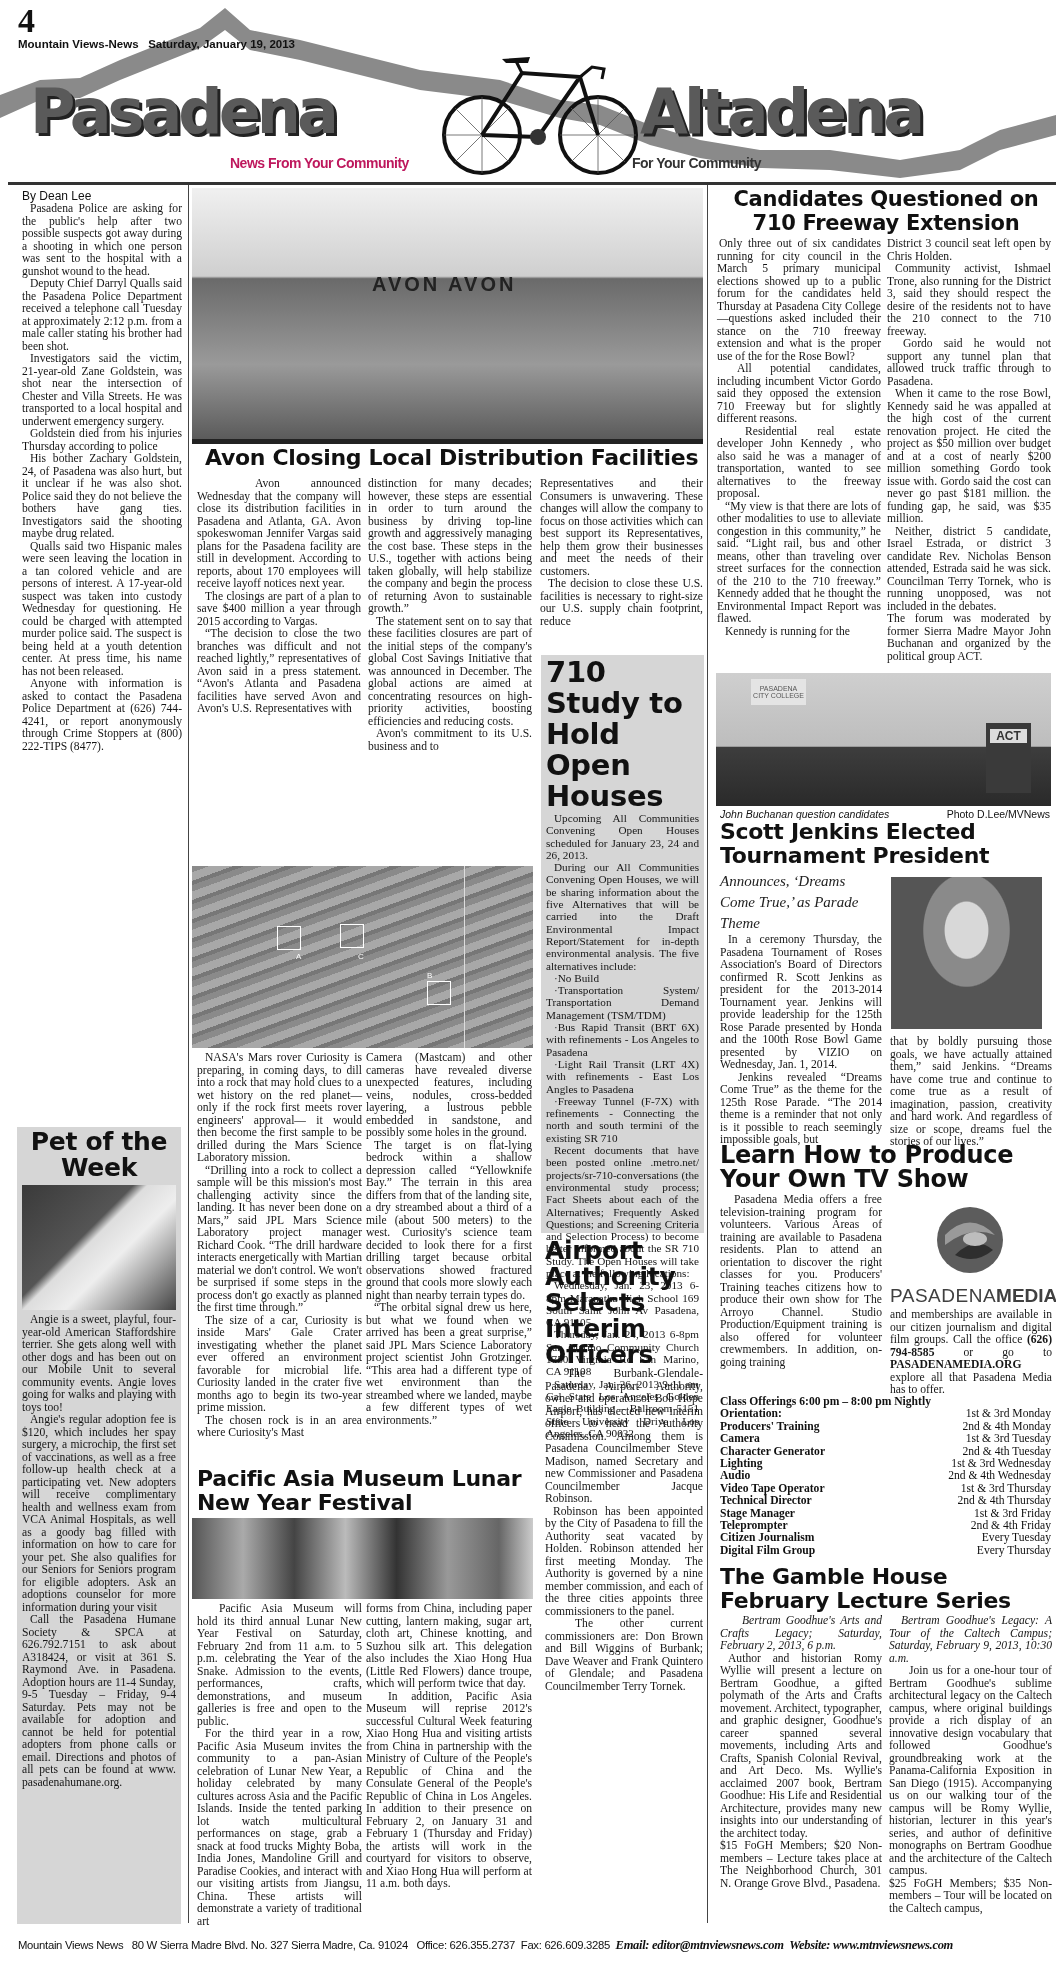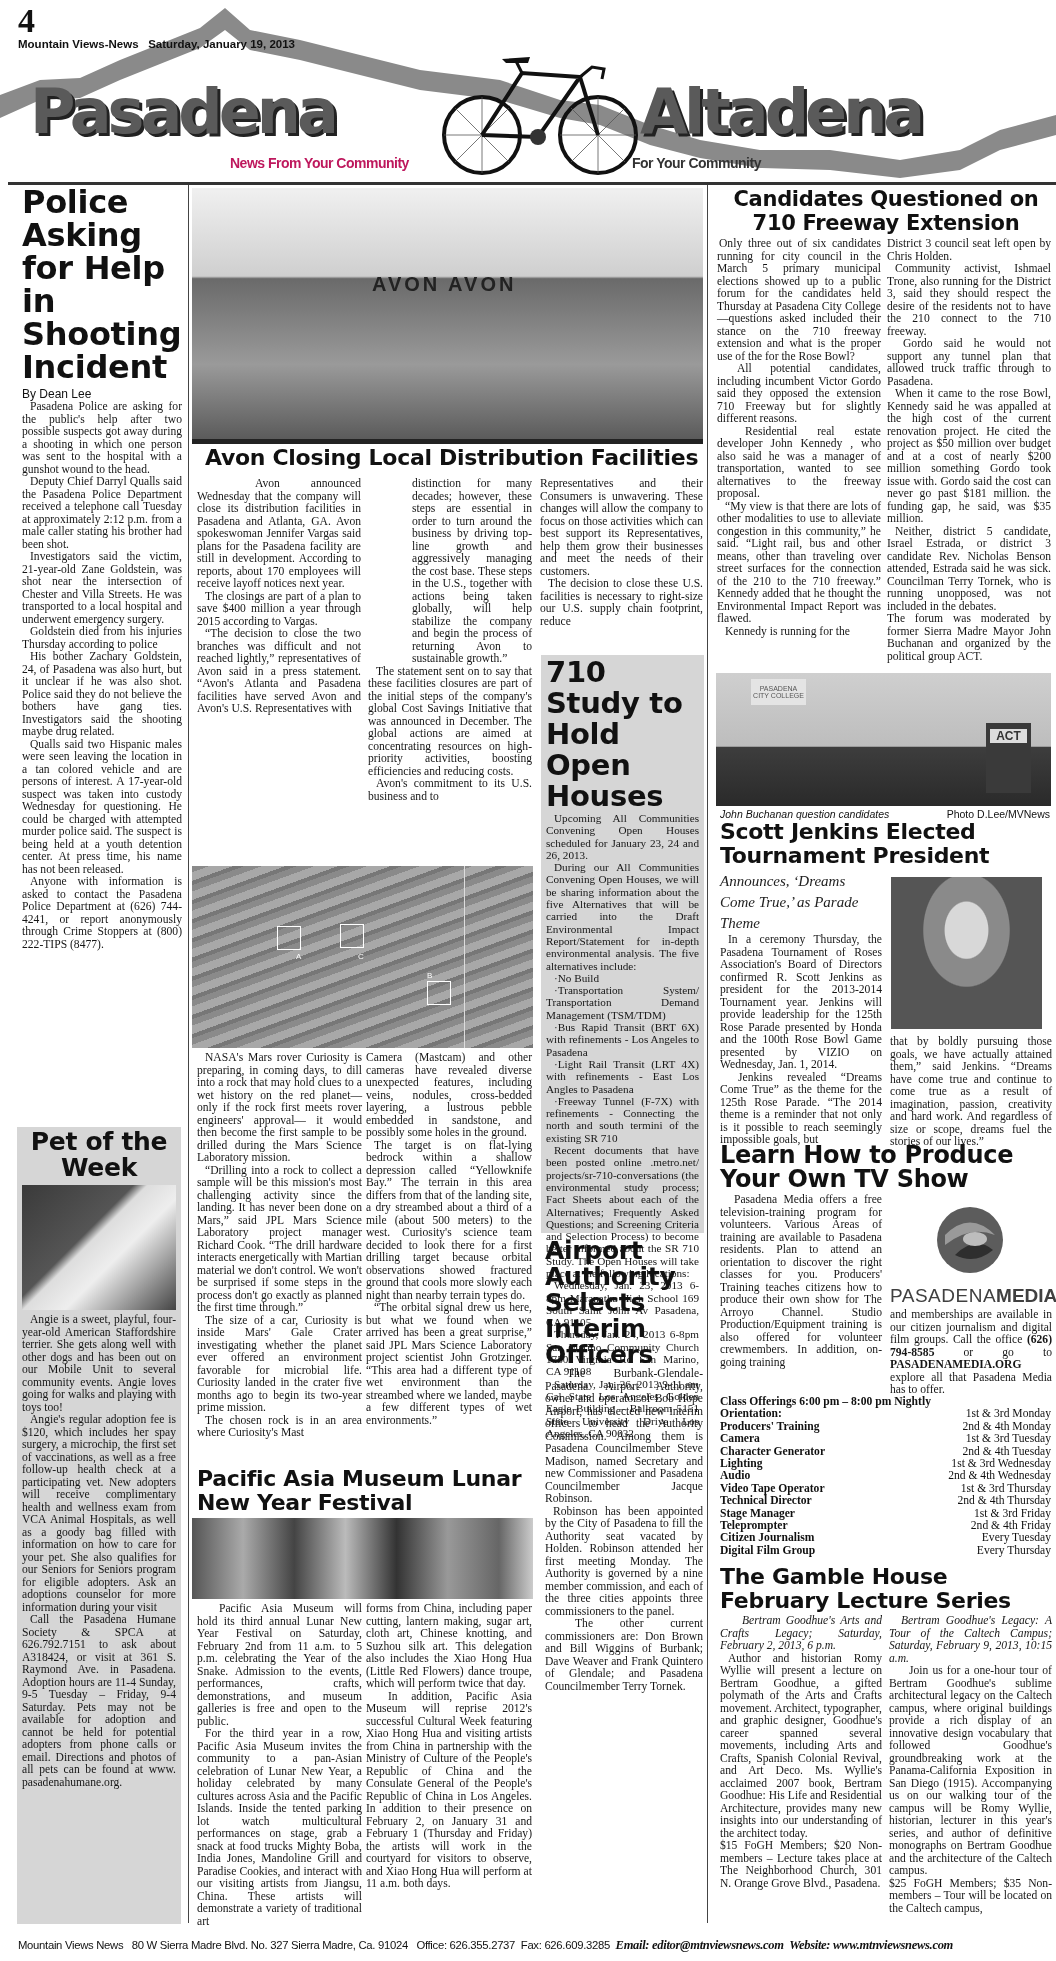--- a/index.html
+++ b/index.html
@@ -68,21 +68,20 @@
 
 <div class="abs" id="tag-left">News From Your Community</div>
 <div class="abs" id="tag-right">For Your Community</div>
 
 <div class="hrule" style="left:8px; top:182px; width:1048px;"></div>
 
 <div class="vrule" style="left:188px; top:185px; height:1738px;"></div>
 <div class="vrule" style="left:707px; top:185px; height:1738px;"></div>
 
 <div class="abs" style="left:22px; top:186px; width:160px;">
-  <div class="head" style="font-size:32px; line-height:33px;">Police Asking for Help in Shooting Incident</div>
   <div class="sans" style="font-size:12px; margin-top:3px;">By Dean Lee</div>
   <div class="body-text">
     <p>Pasadena Police are asking for the public's help after two possible suspects got away during a shooting in which one person was sent to the hospital with a gunshot wound to the head.</p>
     <p>Deputy Chief Darryl Qualls said the Pasadena Police Department received a telephone call Tuesday at approximately 2:12 p.m. from a male caller stating his brother had been shot.</p>
     <p>Investigators said the victim, 21-year-old Zane Goldstein, was shot near the intersection of Chester and Villa Streets. He was transported to a local hospital and underwent emergency surgery.</p>
     <p>Goldstein died from his injuries Thursday according to police</p>
     <p>His bother Zachary Goldstein, 24, of Pasadena was also hurt, but it unclear if he was also shot. Police said they do not believe the bothers have gang ties. Investigators said the shooting maybe drug related.</p>
     <p>Qualls said two Hispanic males were seen leaving the location in a tan colored vehicle and are persons of interest. A 17-year-old suspect was taken into custody Wednesday for questioning. He could be charged with attempted murder police said. The suspect is being held at a youth detention center. At press time, his name has not been released.</p>
     <p>Anyone with information is asked to contact the Pasadena Police Department at (626) 744-4241, or report anonymously through Crime Stoppers at (800) 222-TIPS (8477).</p>
   </div>
@@ -102,21 +101,21 @@
   <div class="sans" style="position:absolute; left:180px; top:85px; font-size:20px; color:#222; font-weight:bold; letter-spacing:3px;">AVON AVON</div>
 </div>
 <div class="hrule" style="left:192px; top:439px; width:511px; height:5px; background:#222;"></div>
 <div class="abs head" style="left:205px; top:445px; font-size:22px; white-space:nowrap;">Avon Closing Local Distribution Facilities</div>
 <div class="abs body-text" style="left:197px; top:478px; width:164px;">
   <p style="text-indent:58px;">Avon announced Wednesday that the company will close its distribution facilities in Pasadena and Atlanta, GA. Avon spokeswoman Jennifer Vargas said plans for the Pasadena facility are still in development. According to reports, about 170 employees will receive layoff notices next year.</p>
   <p>The closings are part of a plan to save $400 million a year through 2015 according to Vargas.</p>
   <p>“The decision to close the two branches was difficult and not reached lightly,” representatives of Avon said in a press statement. “Avon's Atlanta and Pasadena facilities have served Avon and Avon's U.S. Representatives with</p>
 </div>
 <div class="abs body-text" style="left:368px; top:478px; width:164px;">
-  <p style="text-indent:0;margin-left:44px;">distinction for many decades; however, these steps are essential in order to turn around the business by driving top-line growth and aggressively managing the cost base. These steps in the U.S., together with actions being taken globally, will help stabilize the company and begin the process of returning Avon to sustainable growth.”</p>
+  <p style="text-indent:0;">distinction for many decades; however, these steps are essential in order to turn around the business by driving top-line growth and aggressively managing the cost base. These steps in the U.S., together with actions being taken globally, will help stabilize the company and begin the process of returning Avon to sustainable growth.”</p>
   <p>The statement sent on to say that these facilities closures are part of the initial steps of the company's global Cost Savings Initiative that was announced in December. The global actions are aimed at concentrating resources on high-priority activities, boosting efficiencies and reducing costs.</p>
   <p>Avon's commitment to its U.S. business and to</p>
 </div>
 <div class="abs body-text" style="left:540px; top:478px; width:163px;">
   <p style="text-indent:0;">Representatives and their Consumers is unwavering. These changes will allow the company to focus on those activities which can best support its Representatives, help them grow their businesses and meet the needs of their customers.</p>
   <p>The decision to close these U.S. facilities is necessary to right-size our U.S. supply chain footprint, reduce</p>
 </div>
 
 <div class="abs head" style="left:197px; top:870px; font-size:22px; white-space:nowrap;">Curiosity To Drill Mars Rock</div>
 <div class="abs photo" style="left:192px; top:866px; width:341px; height:182px; background:repeating-linear-gradient(160deg,#8a8a8a 0 6px,#a8a8a8 6px 14px,#777 14px 18px);">
@@ -285,21 +284,21 @@
     </div>
 </div>
 
 <div class="abs head" style="left:720px; top:1565px; width:332px; font-size:22px; line-height:24px;">The Gamble House February Lecture Series</div>
 <div class="abs body-text" style="left:720px; top:1615px; width:162px;">
   <p class="italic-head" style="text-indent:22px;">Bertram Goodhue's Arts and Crafts Legacy; Saturday, February 2, 2013, 6 p.m.</p>
   <p>Author and historian Romy Wyllie will present a lecture on Bertram Goodhue, a gifted polymath of the Arts and Crafts movement. Architect, typographer, and graphic designer, Goodhue's career spanned several movements, including Arts and Crafts, Spanish Colonial Revival, and Art Deco. Ms. Wyllie's acclaimed 2007 book, Bertram Goodhue: His Life and Residential Architecture, provides many new insights into our understanding of the architect today.</p>
   <p style="text-indent:0;">$15 FoGH Members; $20 Non-members – Lecture takes place at The Neighborhood Church, 301 N. Orange Grove Blvd., Pasadena.</p>
 </div>
 <div class="abs body-text" style="left:889px; top:1615px; width:163px;">
-  <p class="italic-head" style="text-indent:12px;">Bertram Goodhue's Legacy: A Tour of the Caltech Campus; Saturday, February 9, 2013, 10:15 a.m.</p>
+  <p class="italic-head" style="text-indent:12px;">Bertram Goodhue's Legacy: A Tour of the Caltech Campus; Saturday, February 9, 2013, 10:30 a.m.</p>
   <p style="text-indent:20px;">Join us for a one-hour tour of Bertram Goodhue's sublime architectural legacy on the Caltech campus, where original buildings provide a rich display of an innovative design vocabulary that followed Goodhue's groundbreaking work at the Panama-California Exposition in San Diego (1915). Accompanying us on our walking tour of the campus will be Romy Wyllie, historian, lecturer in this year's series, and author of definitive monographs on Bertram Goodhue and the architecture of the Caltech campus.</p>
   <p style="text-indent:0;">$25 FoGH Members; $35 Non-members – Tour will be located on the Caltech campus,</p>
 </div>
 
 <div class="abs" style="left:0; top:1938px; width:1056px; white-space:nowrap; font-family:'Liberation Sans',sans-serif; font-size:11.3px; letter-spacing:-0.3px;margin-left:18px;">
   <span>Mountain Views News</span>&nbsp;&nbsp;
   <span>80 W Sierra Madre Blvd. No. 327 Sierra Madre, Ca. 91024</span>&nbsp;&nbsp;
   <span>Office: 626.355.2737</span>&nbsp;
   <span>Fax: 626.609.3285</span>&nbsp;
   <b style="font-family:'Liberation Serif',serif; font-style:italic; font-size:12.5px;"><span>Email:</span> <span>editor@mtnviewsnews.com</span>&nbsp;

